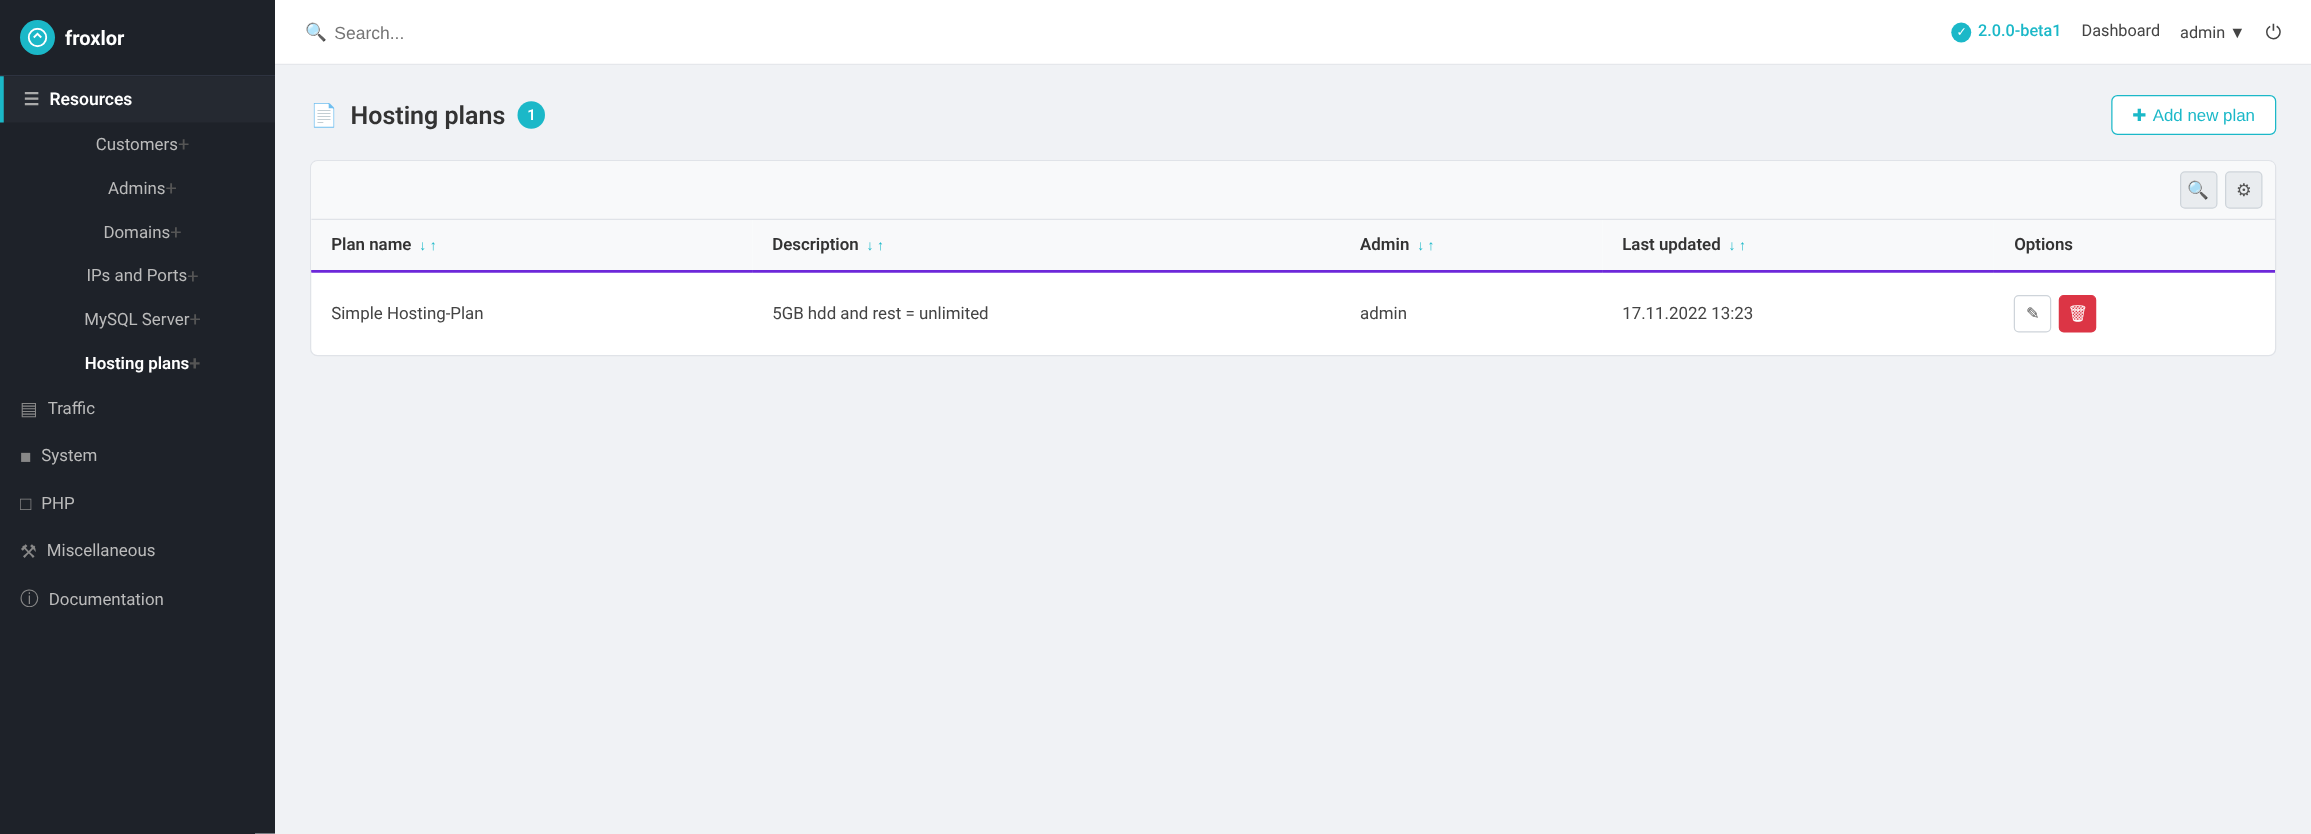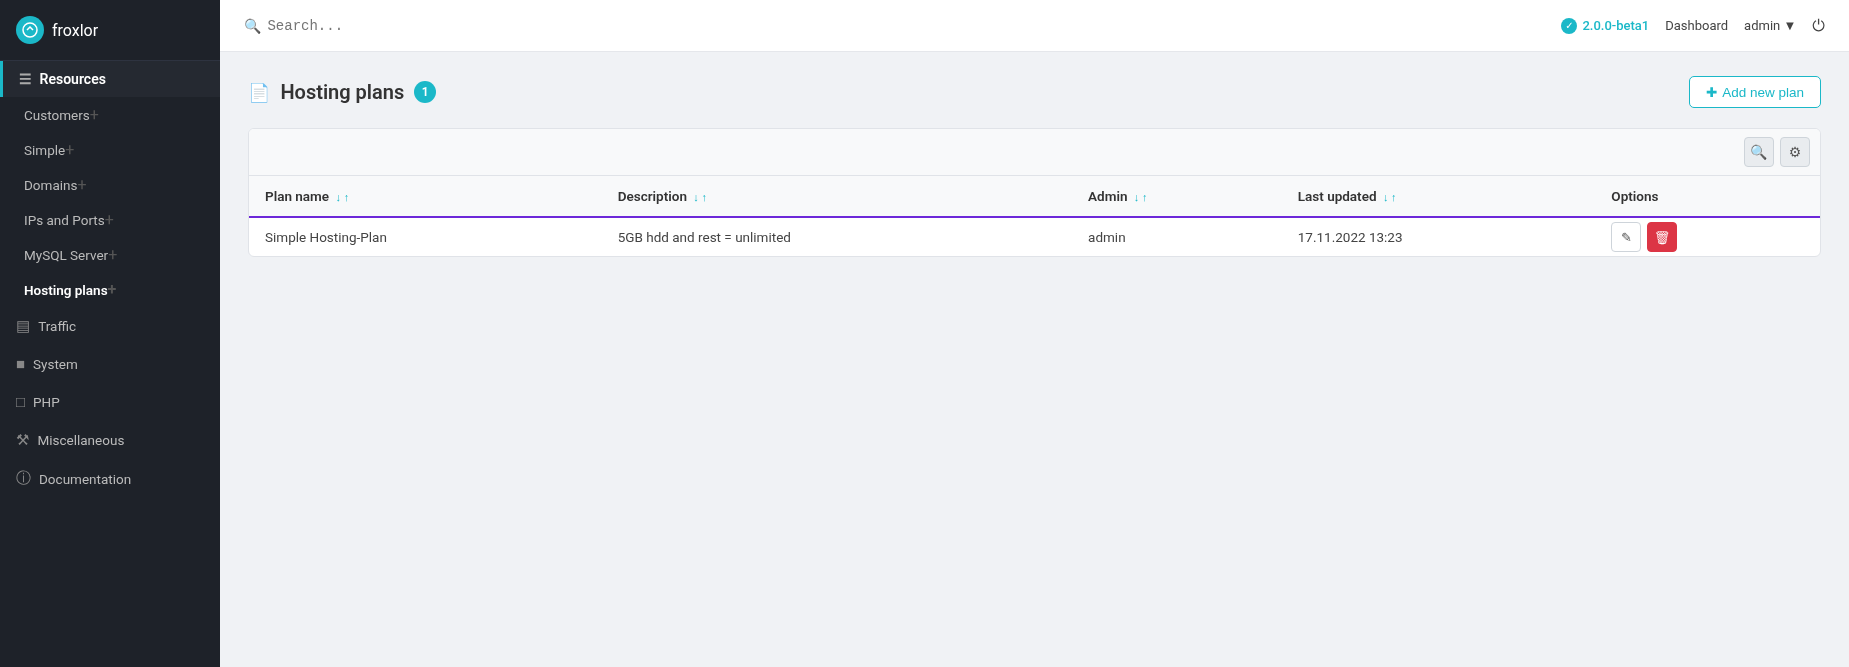--- a/index.html
+++ b/index.html
@@ -15,21 +15,21 @@
       flex-direction: column;
       height: 667px;
       overflow-y: auto;
     }
     .sidebar-logo {
       display: flex;
       align-items: center;
       padding: 16px 16px;
       color: #fff;
       font-size: 16px;
-      font-weight: 400;
+      font-weight: 700;
       gap: 8px;
       border-bottom: 1px solid #2e3340;
     }
     .logo-icon {
       width: 28px;
       height: 28px;
       background: #1bb8c8;
       border-radius: 50%;
       display: flex;
       align-items: center;
@@ -49,21 +49,21 @@
       border-left: 3px solid #1bb8c8;
       background: #252931;
     }
     .sidebar-section-icon {
       color: #aaa;
       font-size: 14px;
     }
     .sidebar-item {
       display: flex;
       align-items: center;
-      justify-content: flex-start;
+      justify-content: center;
       padding: 8px 16px 8px 24px;
       color: #bbb;
       cursor: pointer;
       font-size: 13.5px;
     }
     .sidebar-item.active { color: #fff; font-weight: 600; }
     .sidebar-item-plus {
       color: #555;
       font-size: 16px;
     }
@@ -104,21 +104,20 @@
       color: #aaa;
       flex: 1;
     }
     .search-input {
       border: none;
       outline: none;
       font-size: 14px;
       color: #555;
       background: transparent;
       width: 200px;
-      font-family: Liberation Mono, monospace;
     }
     .topbar-right {
       display: flex;
       align-items: center;
       gap: 16px;
       margin-left: auto;
     }
     .version-badge {
       display: flex;
       align-items: center;
@@ -231,21 +230,21 @@
       padding: 12px 16px;
       text-align: left;
       font-weight: 600;
       color: #333;
       font-size: 13.5px;
       border-bottom: 2px solid #6d28d9;
       white-space: nowrap;
     }
     .sort-arrows { color: #1bb8c8; font-size: 11px; margin-left: 3px; }
     td {
-      padding: 4px 16px;
+      padding: 18px 16px;
       color: #444;
       font-size: 13.5px;
       border-bottom: 1px solid #f0f2f5;
     }
     tr:last-child td { border-bottom: none; }
     .options-cell {
       display: flex;
       gap: 6px;
       align-items: center;
     }
@@ -293,21 +292,21 @@
   <div class="sidebar-section-header">
     <span class="sidebar-section-icon">☰</span>
     <span>Resources</span>
   </div>
 
   <div class="sidebar-item">
     <span>Customers</span>
     <span class="sidebar-item-plus">+</span>
   </div>
   <div class="sidebar-item">
-    <span>Simple</span>
+    <span>Admins</span>
     <span class="sidebar-item-plus">+</span>
   </div>
   <div class="sidebar-item">
     <span>Domains</span>
     <span class="sidebar-item-plus">+</span>
   </div>
   <div class="sidebar-item">
     <span>IPs and Ports</span>
     <span class="sidebar-item-plus">+</span>
   </div>

